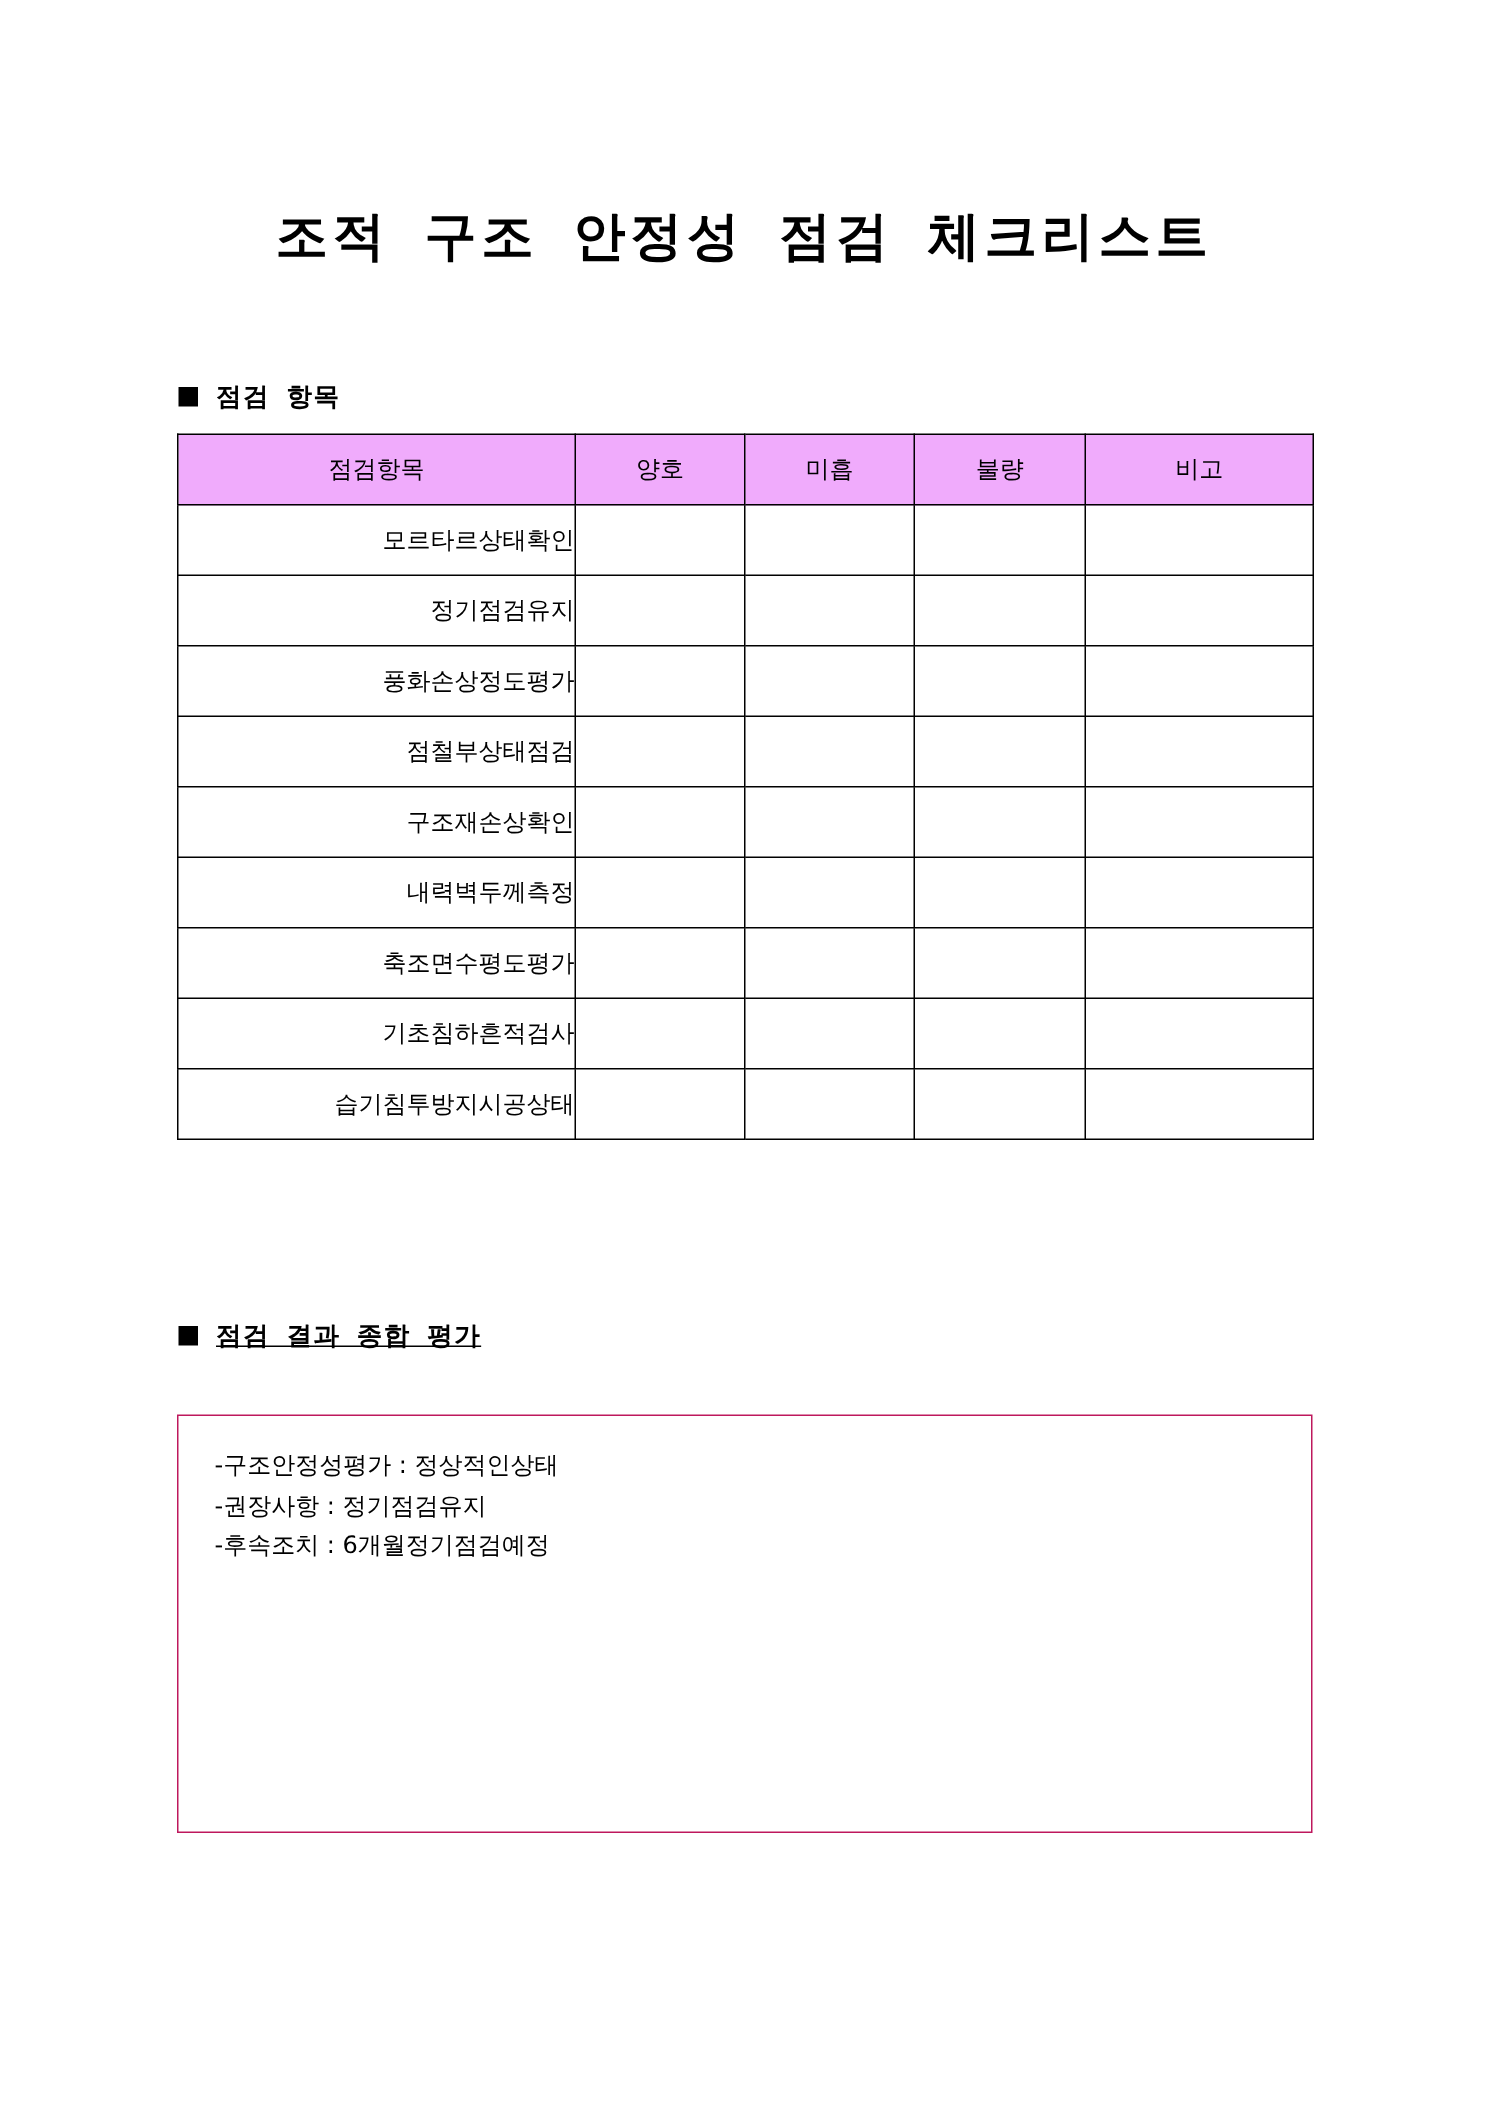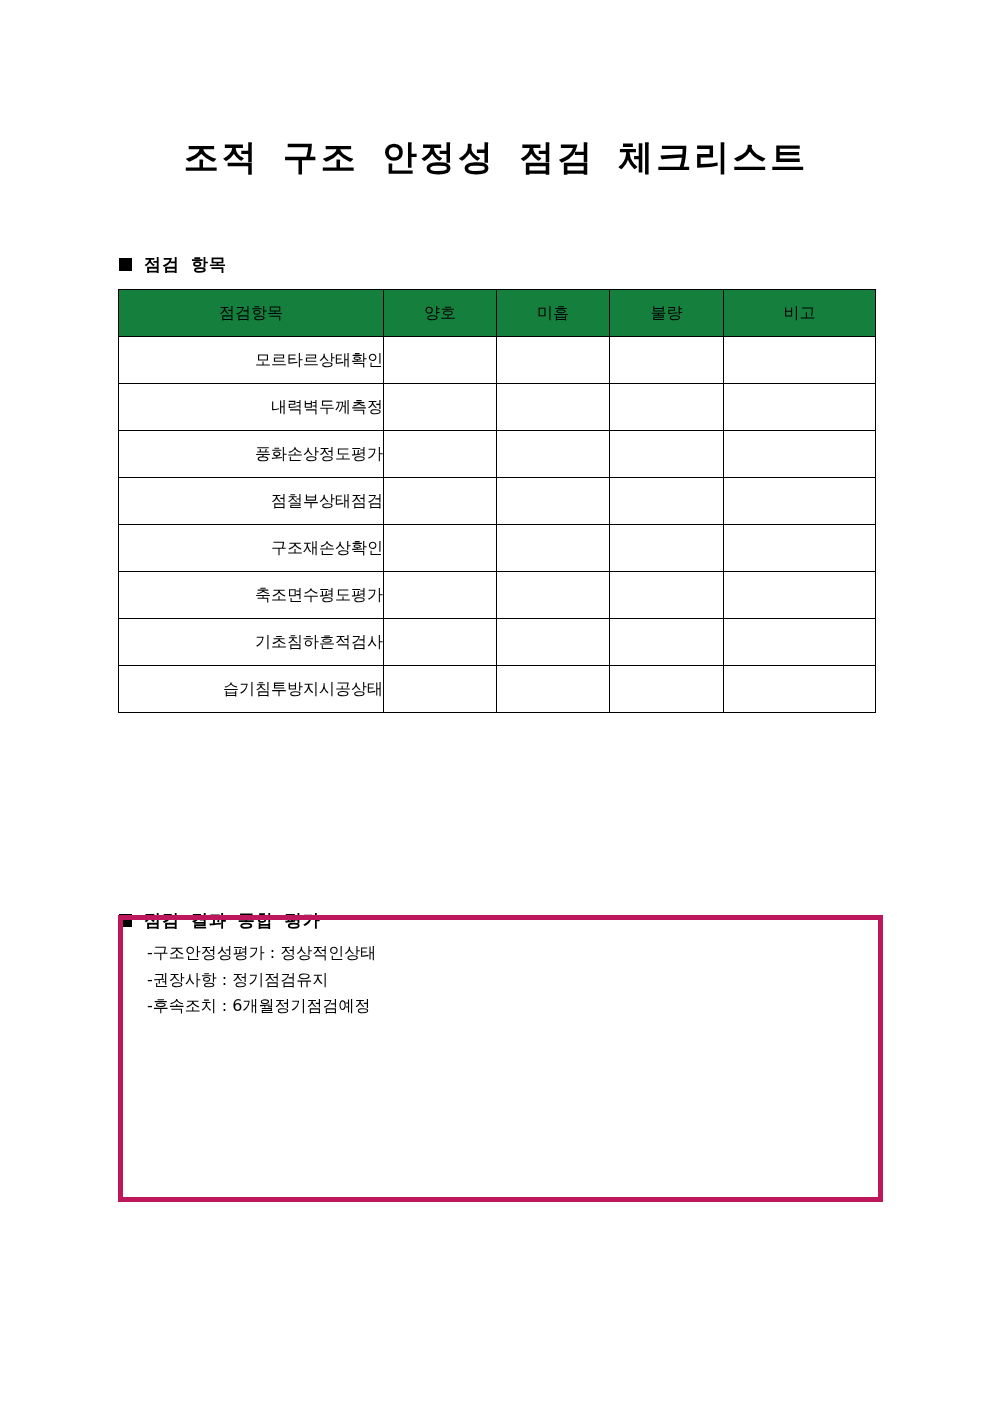--- a/index.html
+++ b/index.html
@@ -1,26 +1,26 @@
 <!DOCTYPE html>
 <html><head>
   <meta charset="utf-8">
   <style>
     html, body { margin: 0; padding: 0; background: #ffffff; }
     body { width: 992px; height: 1403px; position: relative; font-family: "DejaVu Sans", "Liberation Sans", sans-serif; color: #000; overflow: hidden; }
     .title { position: absolute; left: 0; top: 134px; width: 992px; text-align: center; font-size: 35px; font-weight: bold; letter-spacing: 3px; word-spacing: 8px; }
     .section-heading { position: absolute; left: 119px; font-size: 17px; font-weight: bold; letter-spacing: 1px; word-spacing: 4px; display: flex; align-items: center; }
     .section-heading .sq { display: inline-block; width: 13px; height: 13px; background: #000; margin-right: 12px; }
     .h1 { top: 253px; }
-    .h2 { top: 909px; }
+    .h2 { top: 879px; text-decoration: underline; }
     table.check { position: absolute; left: 118px; top: 289px; width: 757px; border-collapse: collapse; table-layout: fixed; }
     table.check th, table.check td { border: 1px solid #000; height: 46px; padding: 0; font-size: 16px; font-weight: normal; }
-    table.check th { background: #15803d; text-align: center; }
+    table.check th { background: #f0abfc; text-align: center; }
     table.check td.item { padding-left: 9px; text-align: right; }
-    .result-box { position: absolute; left: 118px; top: 915px; width: 755px; height: 277px; border: 5px solid #be185d; }
+    .result-box { position: absolute; left: 118px; top: 943px; width: 755px; height: 277px; border: 1px solid #be185d; }
     .result-lines { padding: 20px 0 0 24px; font-size: 16px; line-height: 26.5px; }
   </style>
 </head>
 <body>
 
 <div class="title">조적 구조 안정성 점검 체크리스트</div>
 
 <div class="section-heading h1">
   <span class="sq"></span>
   <span>점검 항목</span>
@@ -45,21 +45,21 @@
   </thead>
   <tbody id="rows">
       <tr>
         <td class="item">모르타르상태확인</td>
         <td></td>
         <td></td>
         <td></td>
         <td></td>
       </tr>
       <tr>
-        <td class="item">내력벽두께측정</td>
+        <td class="item">정기점검유지</td>
         <td></td>
         <td></td>
         <td></td>
         <td></td>
       </tr>
       <tr>
         <td class="item">풍화손상정도평가</td>
         <td></td>
         <td></td>
         <td></td>
@@ -67,20 +67,27 @@
       </tr>
       <tr>
         <td class="item">점철부상태점검</td>
         <td></td>
         <td></td>
         <td></td>
         <td></td>
       </tr>
       <tr>
         <td class="item">구조재손상확인</td>
+        <td></td>
+        <td></td>
+        <td></td>
+        <td></td>
+      </tr>
+      <tr>
+        <td class="item">내력벽두께측정</td>
         <td></td>
         <td></td>
         <td></td>
         <td></td>
       </tr>
       <tr>
         <td class="item">축조면수평도평가</td>
         <td></td>
         <td></td>
         <td></td>

